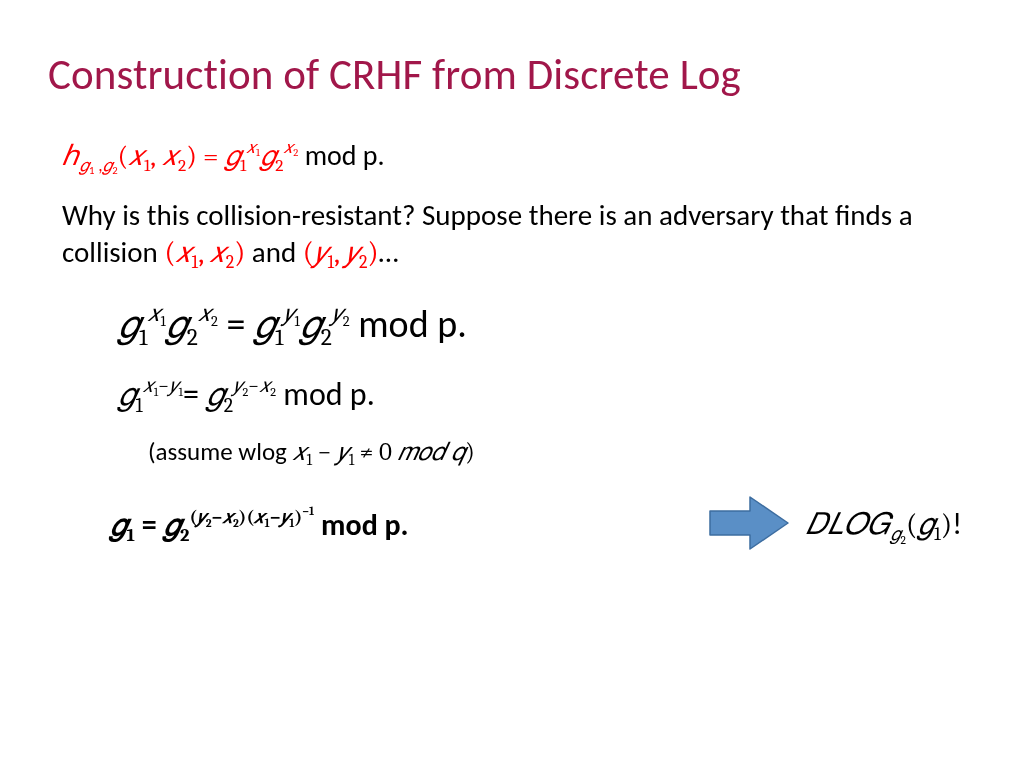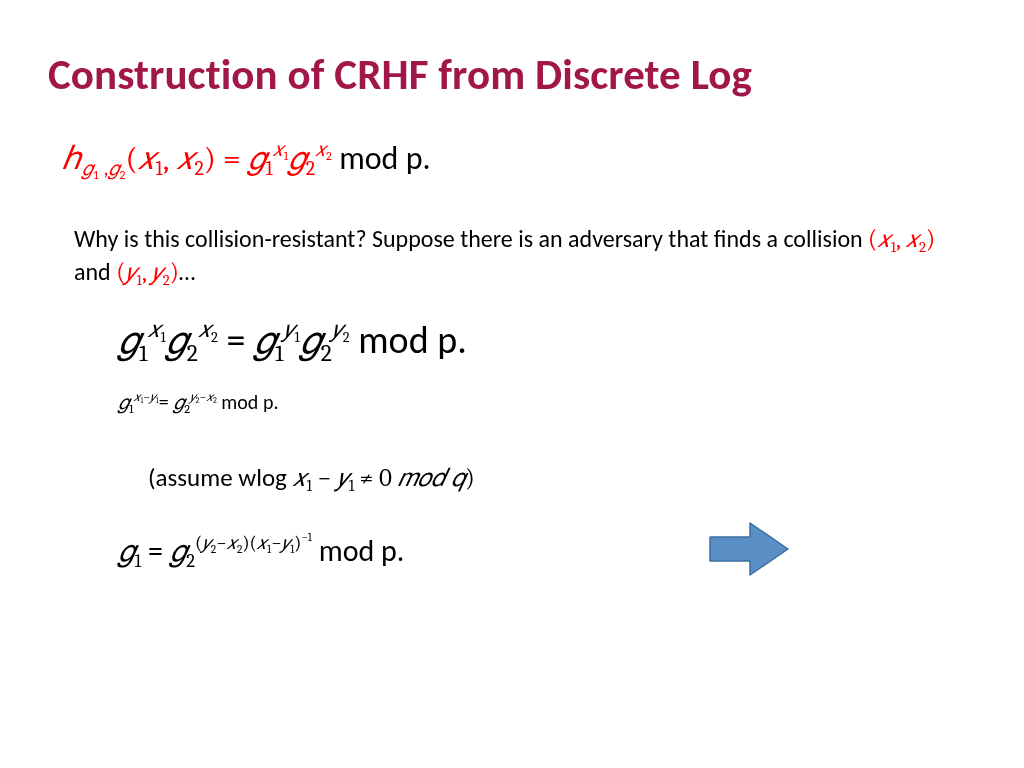--- a/index.html
+++ b/index.html
@@ -14,39 +14,39 @@
   }
   .slide {
     position: relative;
     width: 1024px;
     height: 768px;
     box-sizing: border-box;
     padding: 48px 48px 0 48px;
   }
   .title {
     color: #a1174a;
-    font-weight: 700;
+    font-weight: 400;
     font-size: 43px;
     margin: 0 0 34px 0;
     letter-spacing: 0.1px;
   }
   .math-it { font-style: italic; font-family: "Cambria Math", Cambria, "Times New Roman", serif; }
   .serif { font-family: "Cambria Math", Cambria, "Times New Roman", serif; }
   .red { color: #ff0000; }
   .black { color: #000000; }
   .sub { font-size: 0.62em; vertical-align: -0.32em; }
   .sup { font-size: 0.62em; vertical-align: 0.68em; }
   .row { margin: 0; white-space: nowrap; }
-  .eq1 { font-size: 32px; margin-left: 14px; margin-bottom: 42px; }
-  .para { font-size: 24px; margin-left: 26px; margin-right: 30px; line-height: 1.28; margin-bottom: 26px; white-space: normal; }
+  .eq1 { font-size: 28px; margin-left: 14px; margin-bottom: 20px; }
+  .para { font-size: 29px; margin-left: 14px; margin-right: 30px; line-height: 1.28; margin-bottom: 26px; white-space: normal; }
   .eq2 { font-size: 38px; margin-left: 70px; margin-bottom: 24px; }
-  .eq3 { font-size: 20px; margin-left: 70px; margin-bottom: 45px; }
+  .eq3 { font-size: 32px; margin-left: 70px; margin-bottom: 19px; }
   .eq4 { font-size: 25px; margin-left: 100px; margin-bottom: 30px; }
   .lastline { position: relative; height: 70px; }
-  .eq5 { font-size: 30px; position: absolute; left: 70px; top: 6px; }
+  .eq5 { font-size: 30px; position: absolute; left: 62px; top: 6px; font-weight: bold; }
   .dlog { font-size: 30px; position: absolute; left: 758px; top: 6px; }
   .arrow-holder { position: absolute; left: 660px; top: -6px; width: 82px; height: 60px; }
   svg.arrow { width: 82px; height: 60px; display: block; }
 </style>
 </head>
 <body>
 
 <div class="slide">
 
   <h1 class="title">Construction of CRHF from Discrete Log</h1>
@@ -77,15 +77,18 @@
     <div class="eq5 serif">
       <span class="math-it">𝑔</span><span class="sub">1</span><span style="font-family:Calibri"> = </span><span class="math-it">𝑔</span><span class="sub">2</span><span class="sup"><span>(</span><span class="math-it">𝑦</span><span class="sub">2</span><span>−</span><span class="math-it">𝑥</span><span class="sub">2</span><span>)</span><span>(</span><span class="math-it">𝑥</span><span class="sub">1</span><span>−</span><span class="math-it">𝑦</span><span class="sub">1</span><span>)</span><span class="sup">−1</span></span><span style="font-family:Calibri"> mod p.</span>
     </div>
 
     <div class="arrow-holder">
       <svg class="arrow" viewBox="0 0 82 60">
         <polygon points="2,18 42,18 42,4 80,30 42,56 42,42 2,42" fill="#5a8fc6" stroke="#3d6da0" stroke-width="1.5" stroke-linejoin="round"></polygon>
       </svg>
     </div>
 
+    <div class="dlog serif">
+      <span class="math-it">𝐷𝐿𝑂𝐺</span><span class="sub"><span class="math-it">𝑔</span><span class="sub">2</span></span><span>(</span><span class="math-it">𝑔</span><span class="sub">1</span><span>)</span><span style="font-family:Calibri">!</span>
+    </div>
   </div>
 
 </div>
 
 </body></html>

